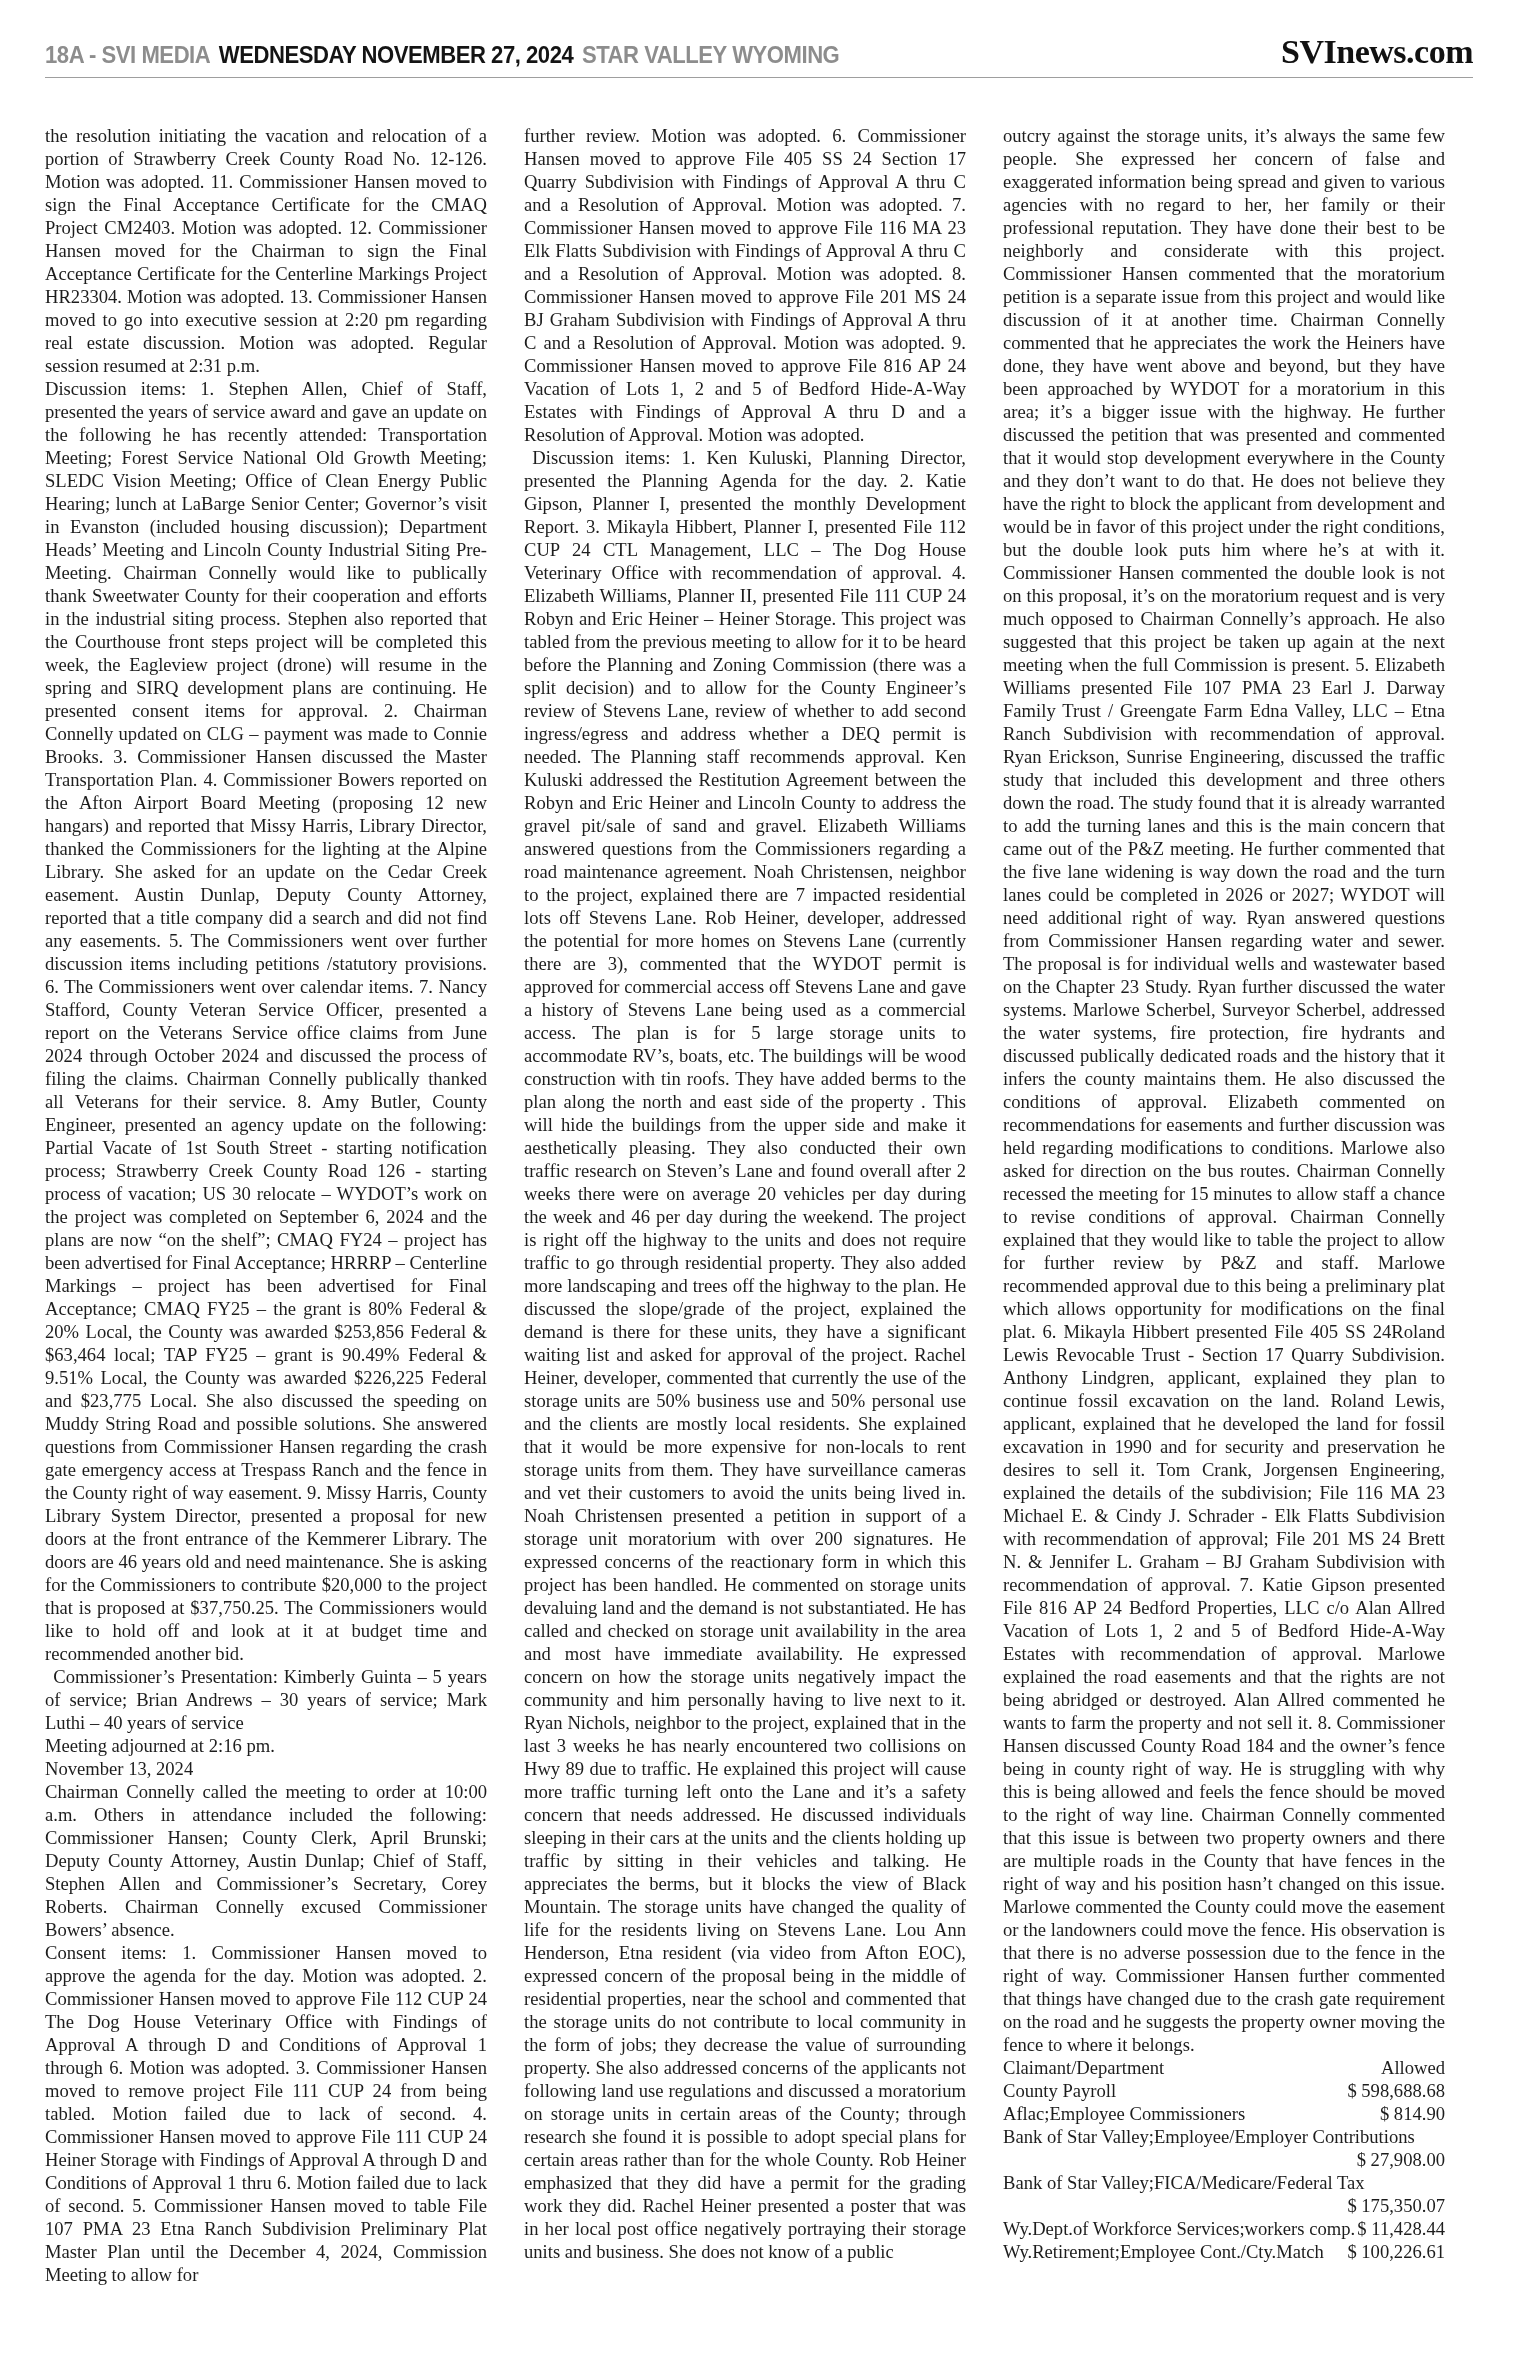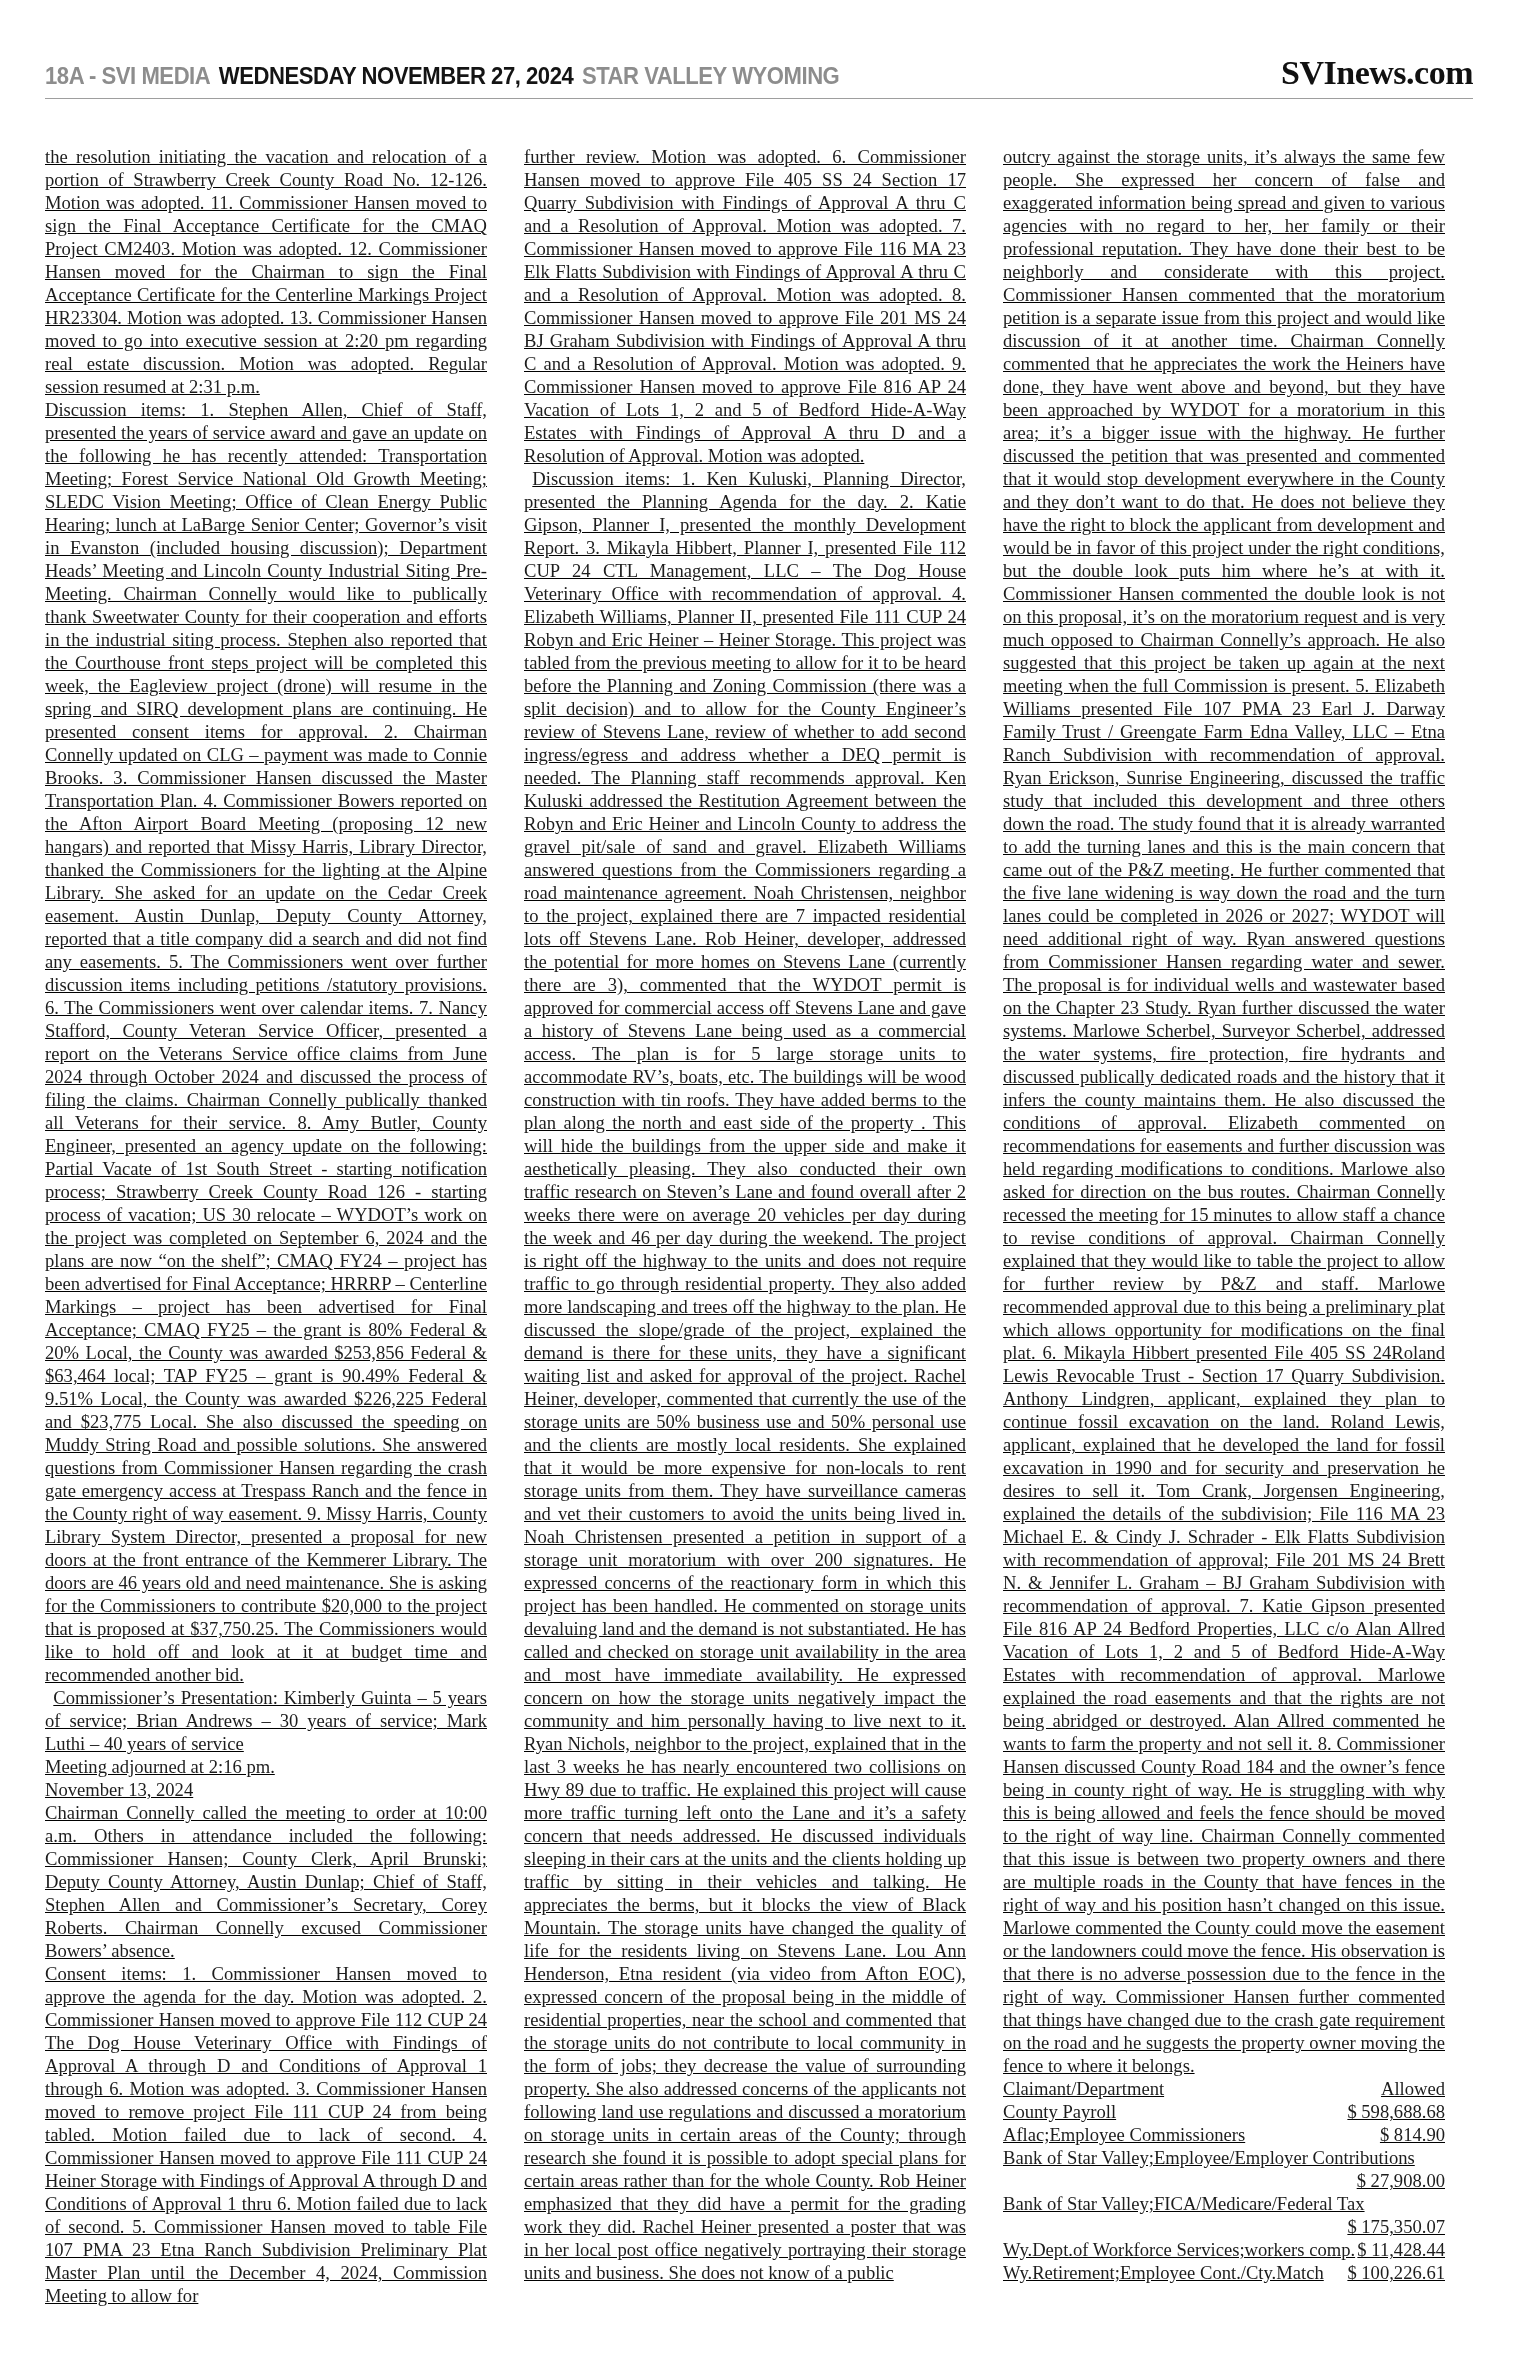--- a/index.html
+++ b/index.html
@@ -5,21 +5,21 @@
   html, body { margin: 0; padding: 0; background: #ffffff; }
   .page {
     position: relative;
     width: 1536px;
     height: 2375px;
     background: #ffffff;
     overflow: hidden;
   }
   .masthead {
     margin: 0 63px 0 45px;
-    padding-top: 54px;
+    padding-top: 33px;
     display: flex;
     justify-content: space-between;
     align-items: baseline;
     gap: 44px;
   }
   .masthead-left {
     display: flex;
     gap: 9.3px;
     font-family: "Liberation Sans", sans-serif;
     font-weight: 700;
@@ -40,21 +40,20 @@
   }
   .rule {
     height: 1.9px;
     background: #9e9e9e;
     margin: 5.6px 63px 0 45px;
   }
   .columns {
     display: flex;
     gap: 37px;
     margin: 46px 0 0 45px;
-    text-decoration: underline;
   }
   .col {
     width: 442px;
     flex: 0 0 442px;
     font-family: "Liberation Serif", serif;
     font-size: 18.6px;
     line-height: 23px;
     color: #1d1d1d;
   }
   .col p {

